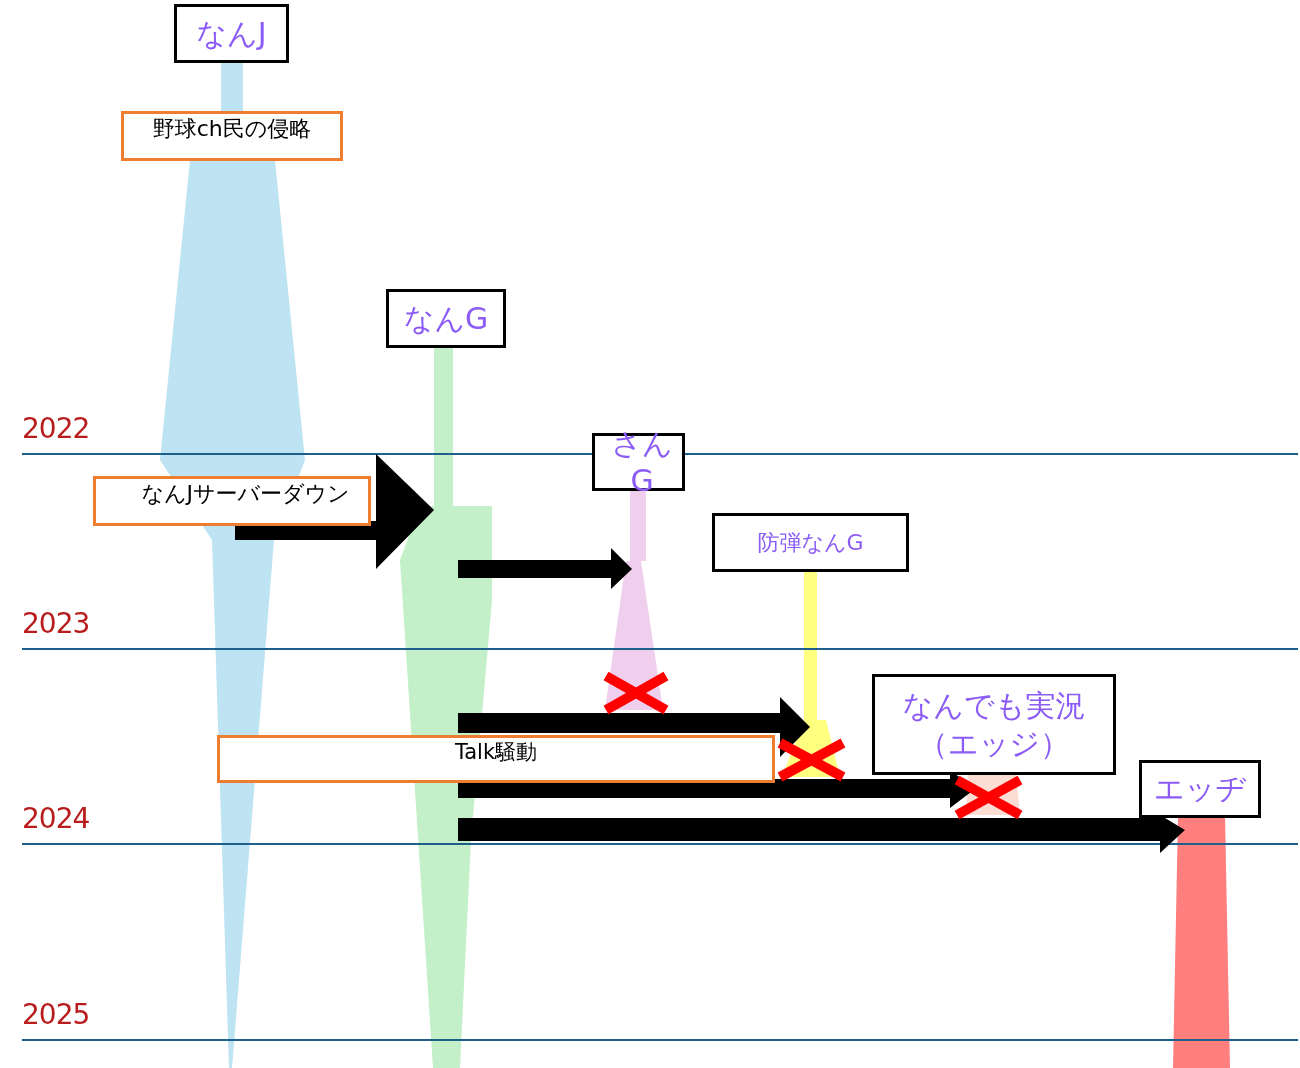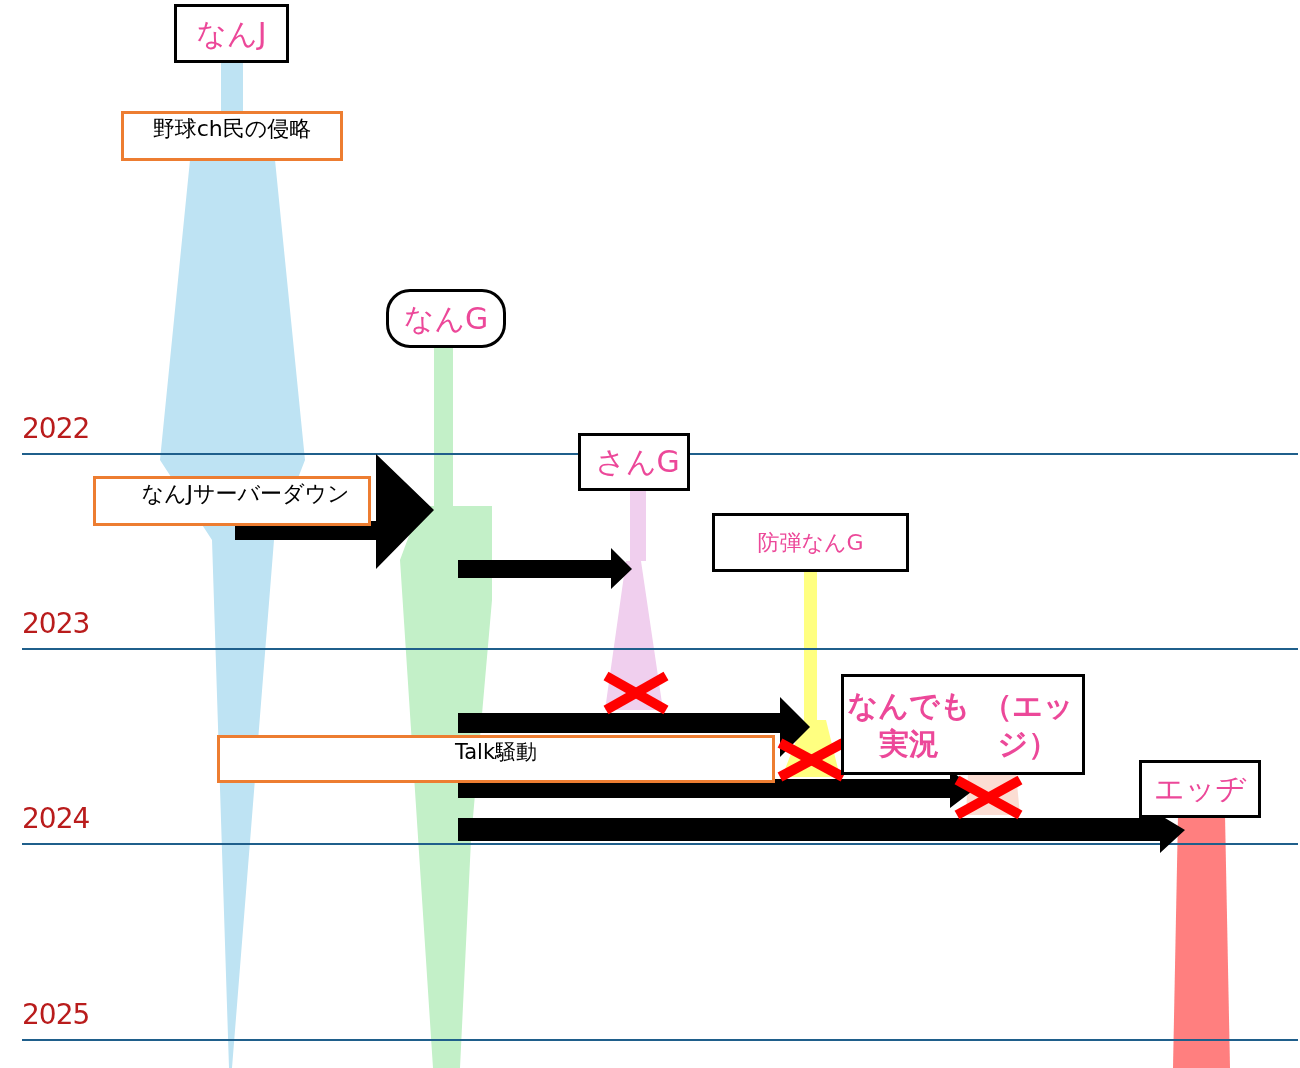--- a/index.html
+++ b/index.html
@@ -2,21 +2,21 @@
 <html><head>
 <meta charset="utf-8">
 <style>
   html, body { margin: 0; padding: 0; background: #ffffff; }
   body { width: 1300px; height: 1068px; position: relative; overflow: hidden;
          font-family: "DejaVu Sans", "Liberation Sans", sans-serif; }
   #canvas { position: absolute; left: 0; top: 0; width: 1300px; height: 1068px; }
   .year-label { position: absolute; left: 22px; font-size: 28px; color: #b91c1c; letter-spacing: -1px; }
   .node-box { position: absolute; background: #fff; border: 3px solid #000; box-sizing: border-box;
               display: flex; align-items: center; justify-content: center; text-align: center;
-              color: #ec4899; line-height: 1.25; }
+              color: #8b5cf6; line-height: 1.25; }
   .event-box { position: absolute; background: #fff; border: 3px solid #ED7D31; box-sizing: border-box;
                display: flex; justify-content: center; color: #000; }
 </style>
 </head>
 <body>
 
 <svg id="canvas" width="1300" height="1068" viewBox="0 0 1300 1068">
 
   <g>
 
@@ -75,28 +75,28 @@
 <div class="event-box" style="left: 93px; top: 476px; width: 278px; height: 50px; font-size: 22px; border-color: rgb(237, 125, 49); padding-left: 27px;">
   <span>なんJサーバーダウン</span>
 </div>
 <div class="event-box" style="left: 217px; top: 735px; width: 558px; height: 48px; font-size: 21px; border-color: rgb(237, 125, 49);">
   <span>Talk騒動</span>
 </div>
 
 <div class="node-box" style="left: 174px; top: 4px; width: 115px; height: 59px; font-size: 30px; border-color: rgb(0, 0, 0);">
   <span>なんJ</span>
 </div>
-<div class="node-box" style="left: 386px; top: 289px; width: 120px; height: 59px; font-size: 30px; border-color: rgb(0, 0, 0); border-radius: 24px;">
+<div class="node-box" style="left: 386px; top: 289px; width: 120px; height: 59px; font-size: 30px; border-color: rgb(0, 0, 0);">
   <span>なんG</span>
 </div>
-<div class="node-box" style="left: 578px; top: 433px; width: 112px; height: 58px; font-size: 30px; border-color: rgb(0, 0, 0); padding-left: 7px;">
+<div class="node-box" style="left: 592px; top: 433px; width: 93px; height: 58px; font-size: 30px; border-color: rgb(0, 0, 0); padding-left: 7px;">
   <span>さんG</span>
 </div>
 <div class="node-box" style="left: 712px; top: 513px; width: 197px; height: 59px; font-size: 22px; border-color: rgb(0, 0, 0);">
   <span>防弾なんG</span>
 </div>
-<div class="node-box" style="left: 841px; top: 674px; width: 244px; height: 101px; font-size: 30px; flex-direction: row; border-color: rgb(0, 0, 0); font-weight: bold;">
+<div class="node-box" style="left: 872px; top: 674px; width: 244px; height: 101px; font-size: 30px; flex-direction: column; border-color: rgb(0, 0, 0);">
   <span>なんでも実況</span>
   <span>（エッジ）</span>
 </div>
 <div class="node-box" style="left: 1139px; top: 760px; width: 122px; height: 58px; font-size: 30px; border-color: rgb(0, 0, 0);">
   <span>エッヂ</span>
 </div>
 
 </body></html>

